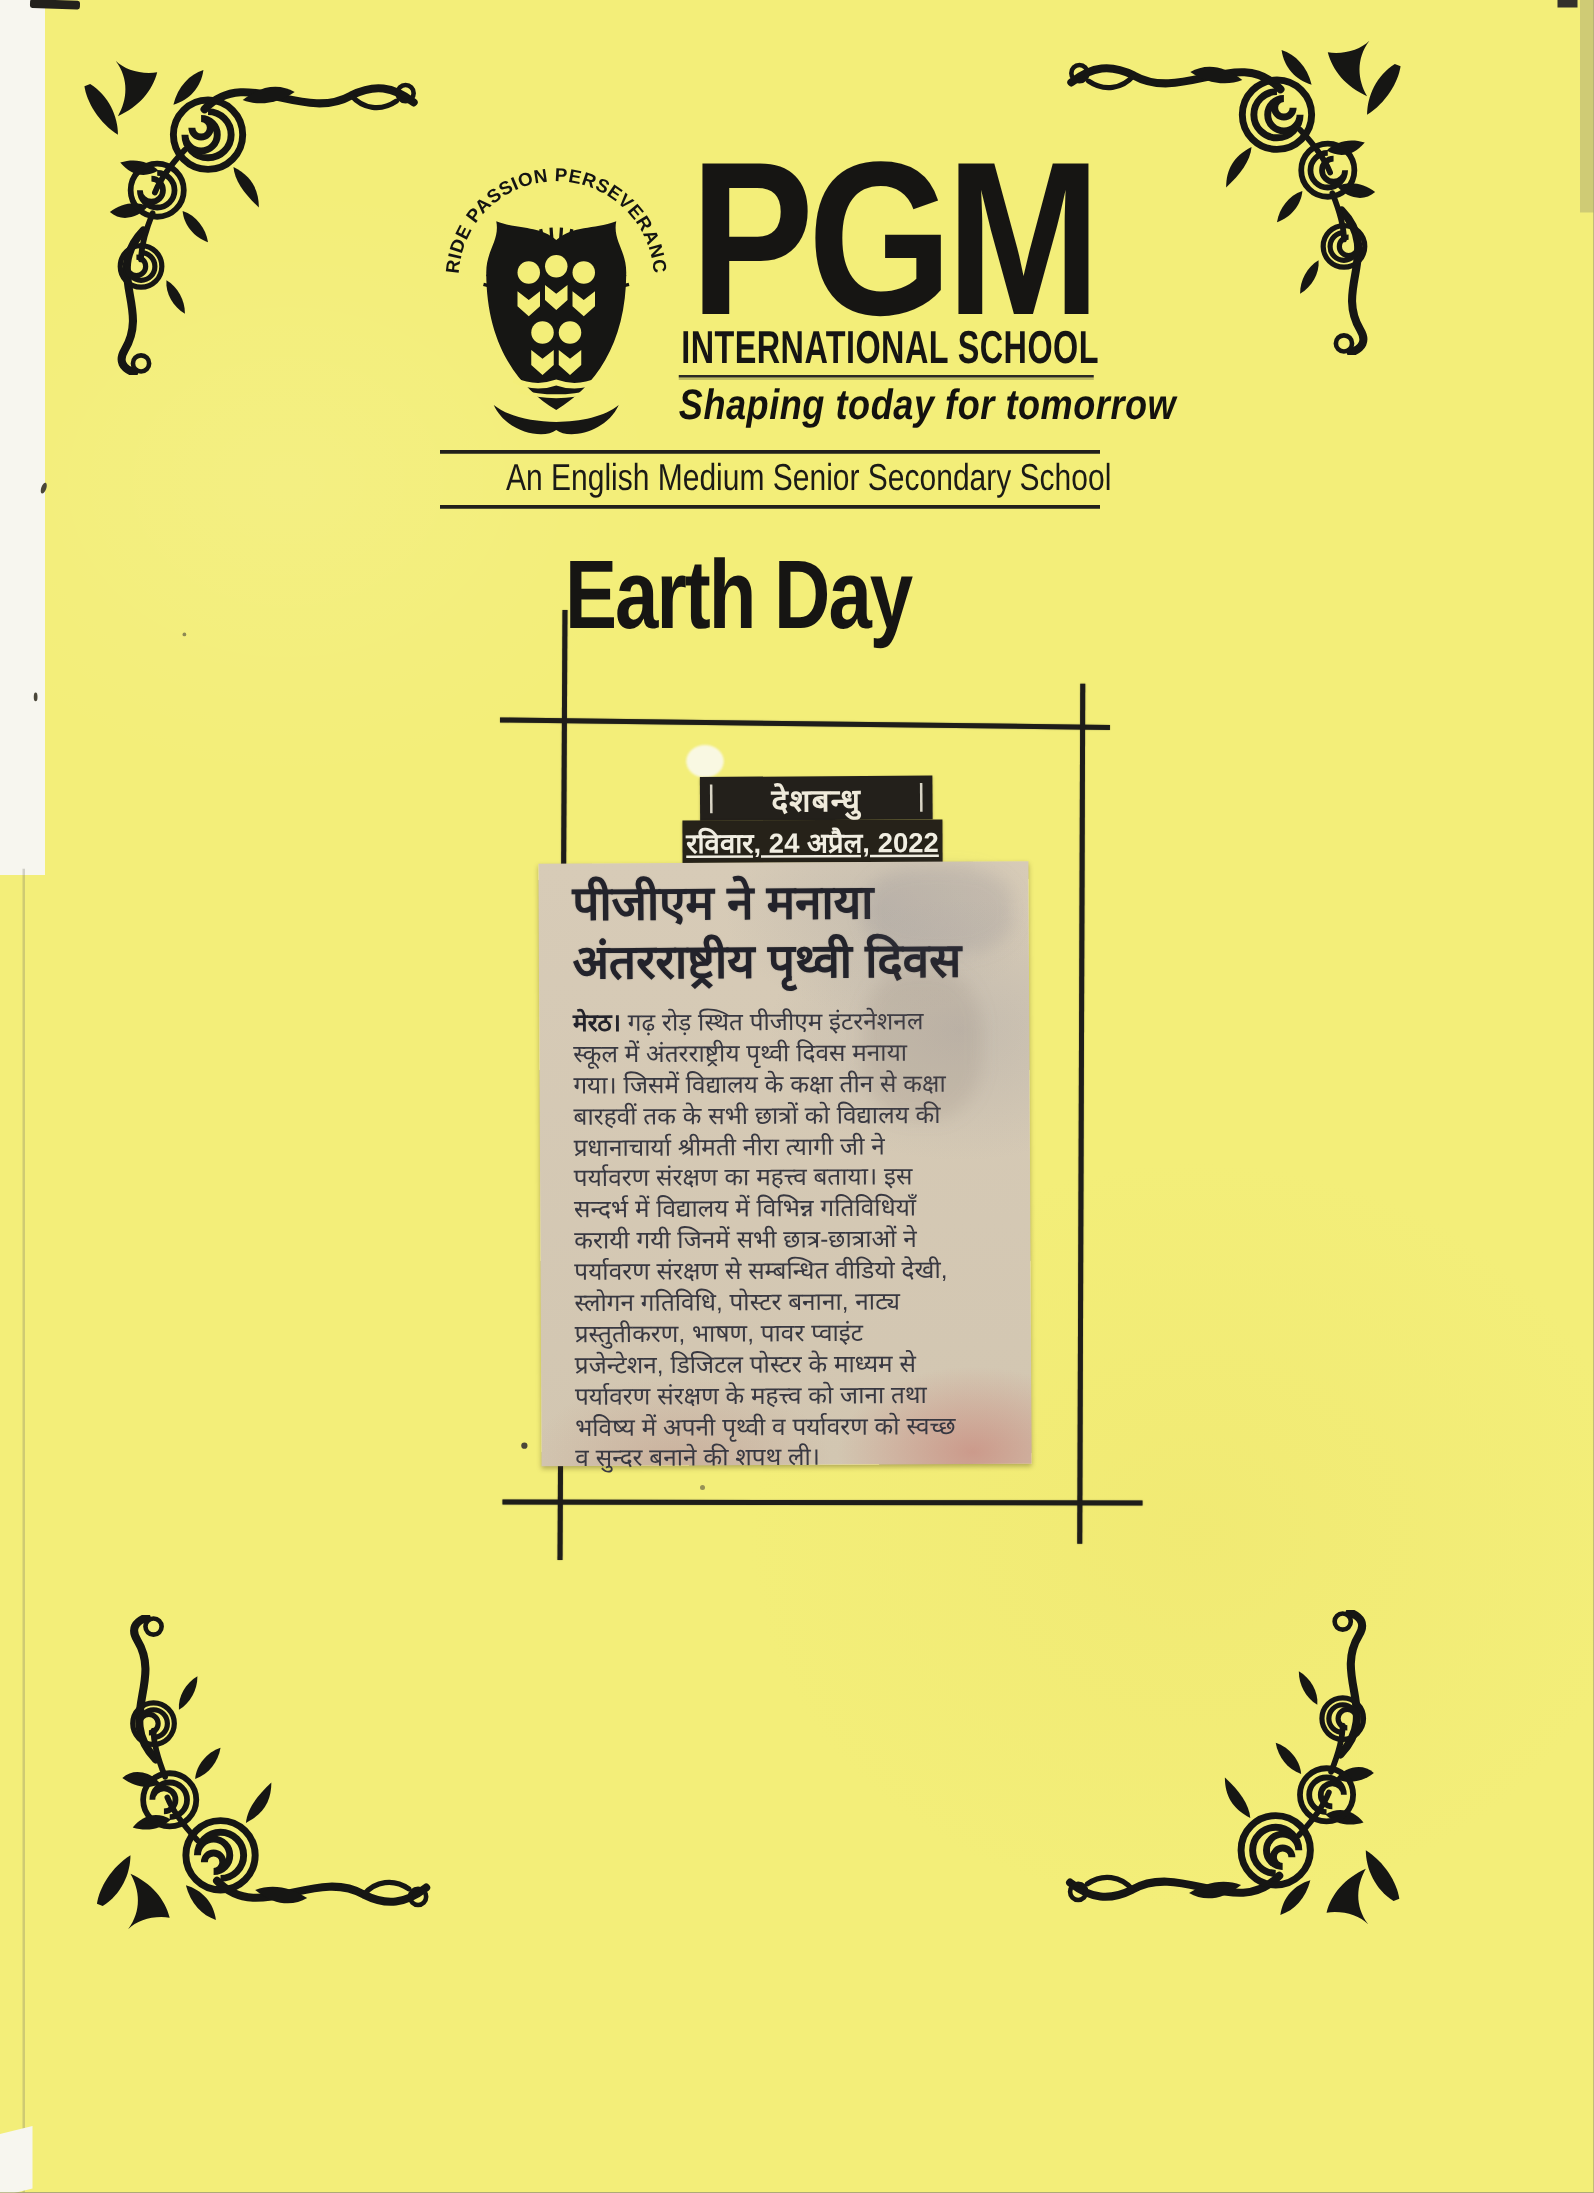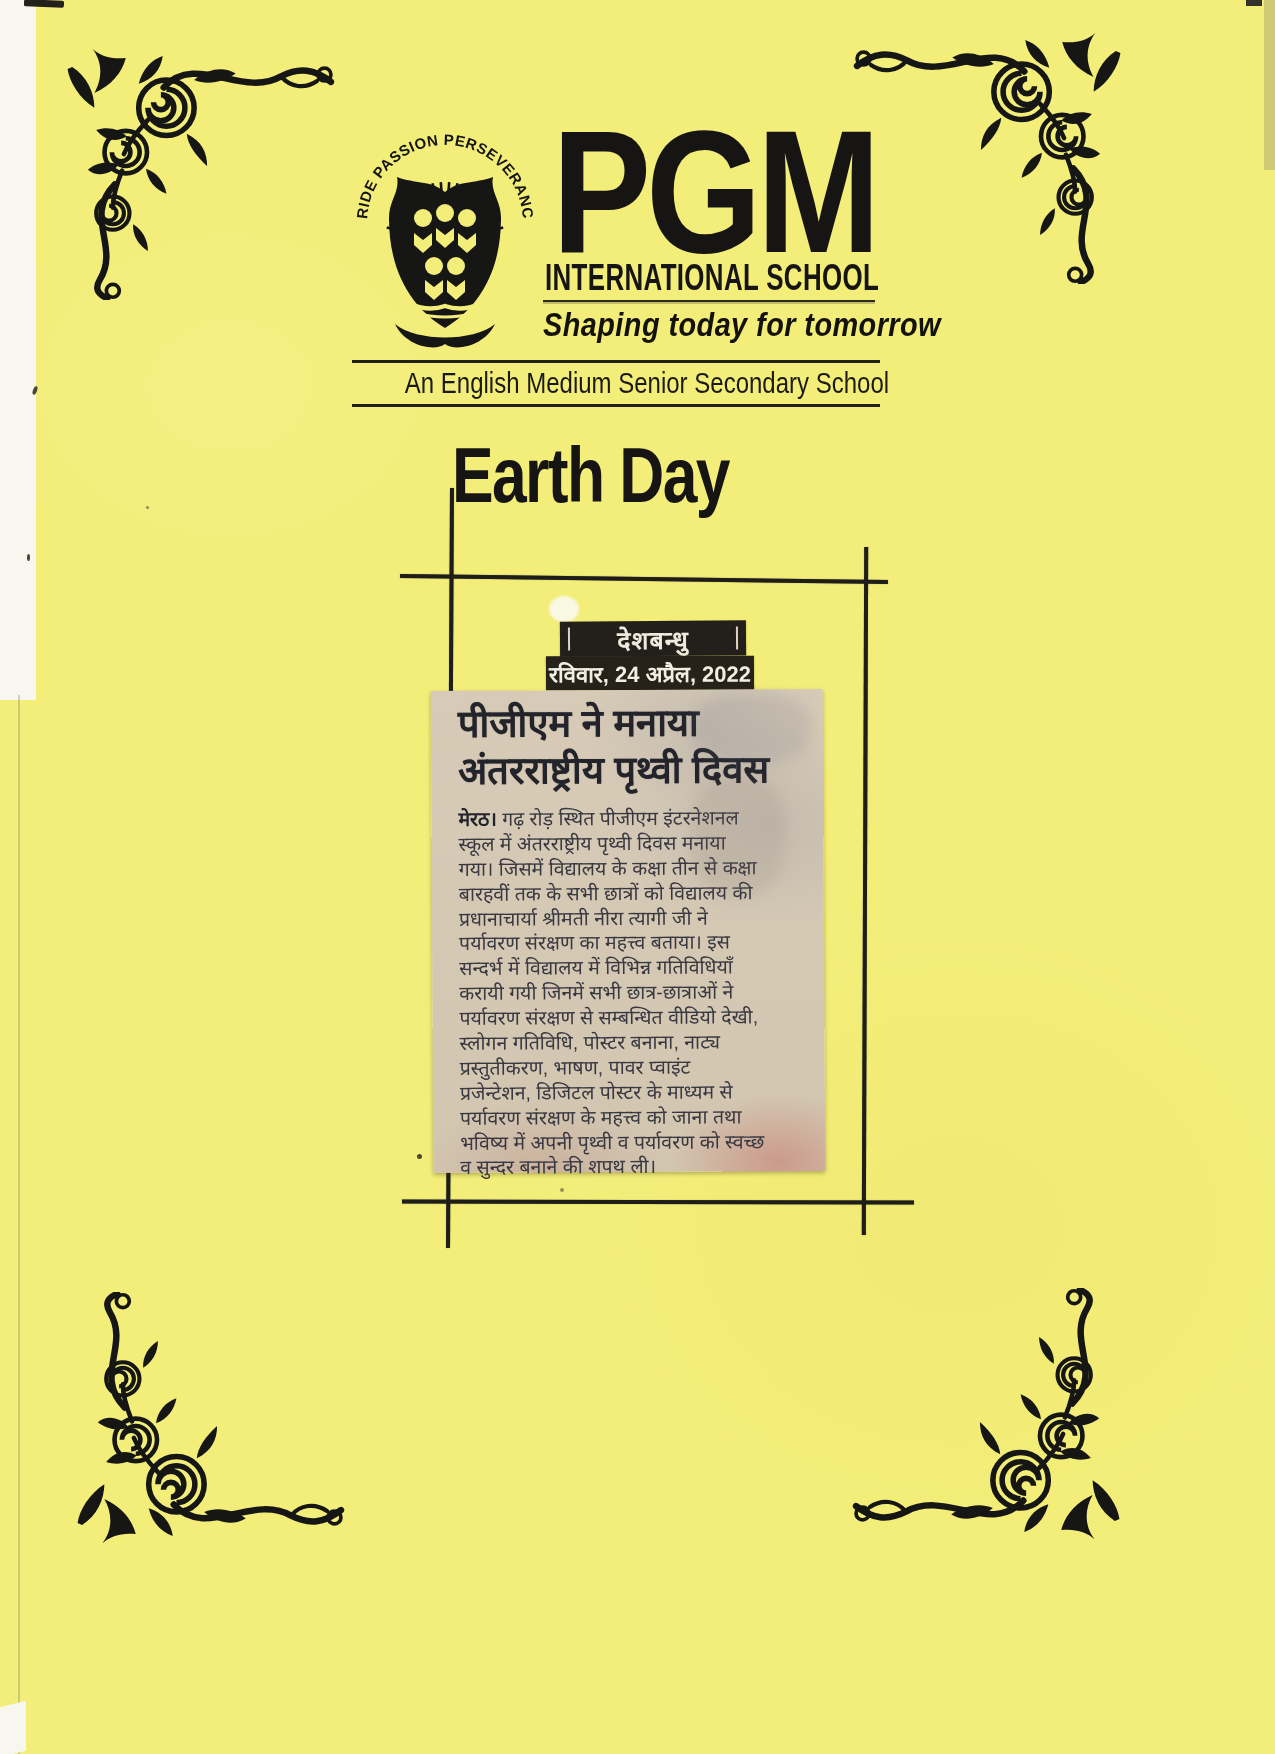--- a/index.html
+++ b/index.html
@@ -46,21 +46,21 @@
   .fl-h-top{left:400px;top:574px;width:488px;height:4px;transform:rotate(.7deg);transform-origin:left center;}
   .fl-v-right{left:863px;top:547px;width:4px;height:688px;transform:rotate(.2deg);}
   .fl-h-bottom{left:402px;top:1200px;width:512px;height:4px;transform:rotate(.1deg);}
   
   .mast-bar{left:560px;top:621px;width:186px;height:35px;background:#23201b;transform:rotate(-.4deg);
     display:flex;align-items:center;justify-content:center;box-shadow:0 1px 2px rgba(50,45,20,.4);}
   .mast-text{color:#efeadb;font-size:25px;font-weight:bold;letter-spacing:1px;white-space:nowrap;}
   .mast-tick{position:absolute;top:6px;bottom:6px;width:2px;background:#d8d3c4;}
   .date-bar{left:546px;top:656px;width:208px;height:34px;background:#262219;transform:rotate(-.2deg);
     display:flex;align-items:center;justify-content:center;box-shadow:0 1px 2px rgba(50,45,20,.4);}
-  .date-text{color:#f1eee2;font-size:22px;font-weight:bold;white-space:nowrap;}
+  .date-text{color:#f1eee2;font-size:22px;font-weight:bold;white-space:nowrap;text-decoration:underline;}
   .blob{left:549px;top:596px;width:30px;height:26px;background:rgba(250,248,236,.92);border-radius:50%;filter:blur(1px);}
   .clip-paper{left:432px;top:690px;width:392px;height:482px;transform:rotate(-.3deg);
     background:
       radial-gradient(150px 95px at 88% 98%, rgba(198,118,108,.55), rgba(198,118,108,0) 72%),
       radial-gradient(170px 100px at 28% 100%, rgba(182,122,104,.28), transparent 72%),
       radial-gradient(220px 150px at 86% 28%, rgba(128,132,148,.20), transparent 70%),
       radial-gradient(180px 120px at 70% 8%, rgba(120,125,140,.16), transparent 70%),
       linear-gradient(#d7cbb7,#d2c6b1);
     box-shadow:0 2px 4px rgba(60,50,20,.35);padding:10px 0 0 27px;box-sizing:border-box;}
   .clip-ghost{position:absolute;border-radius:40%;filter:blur(7px);}

